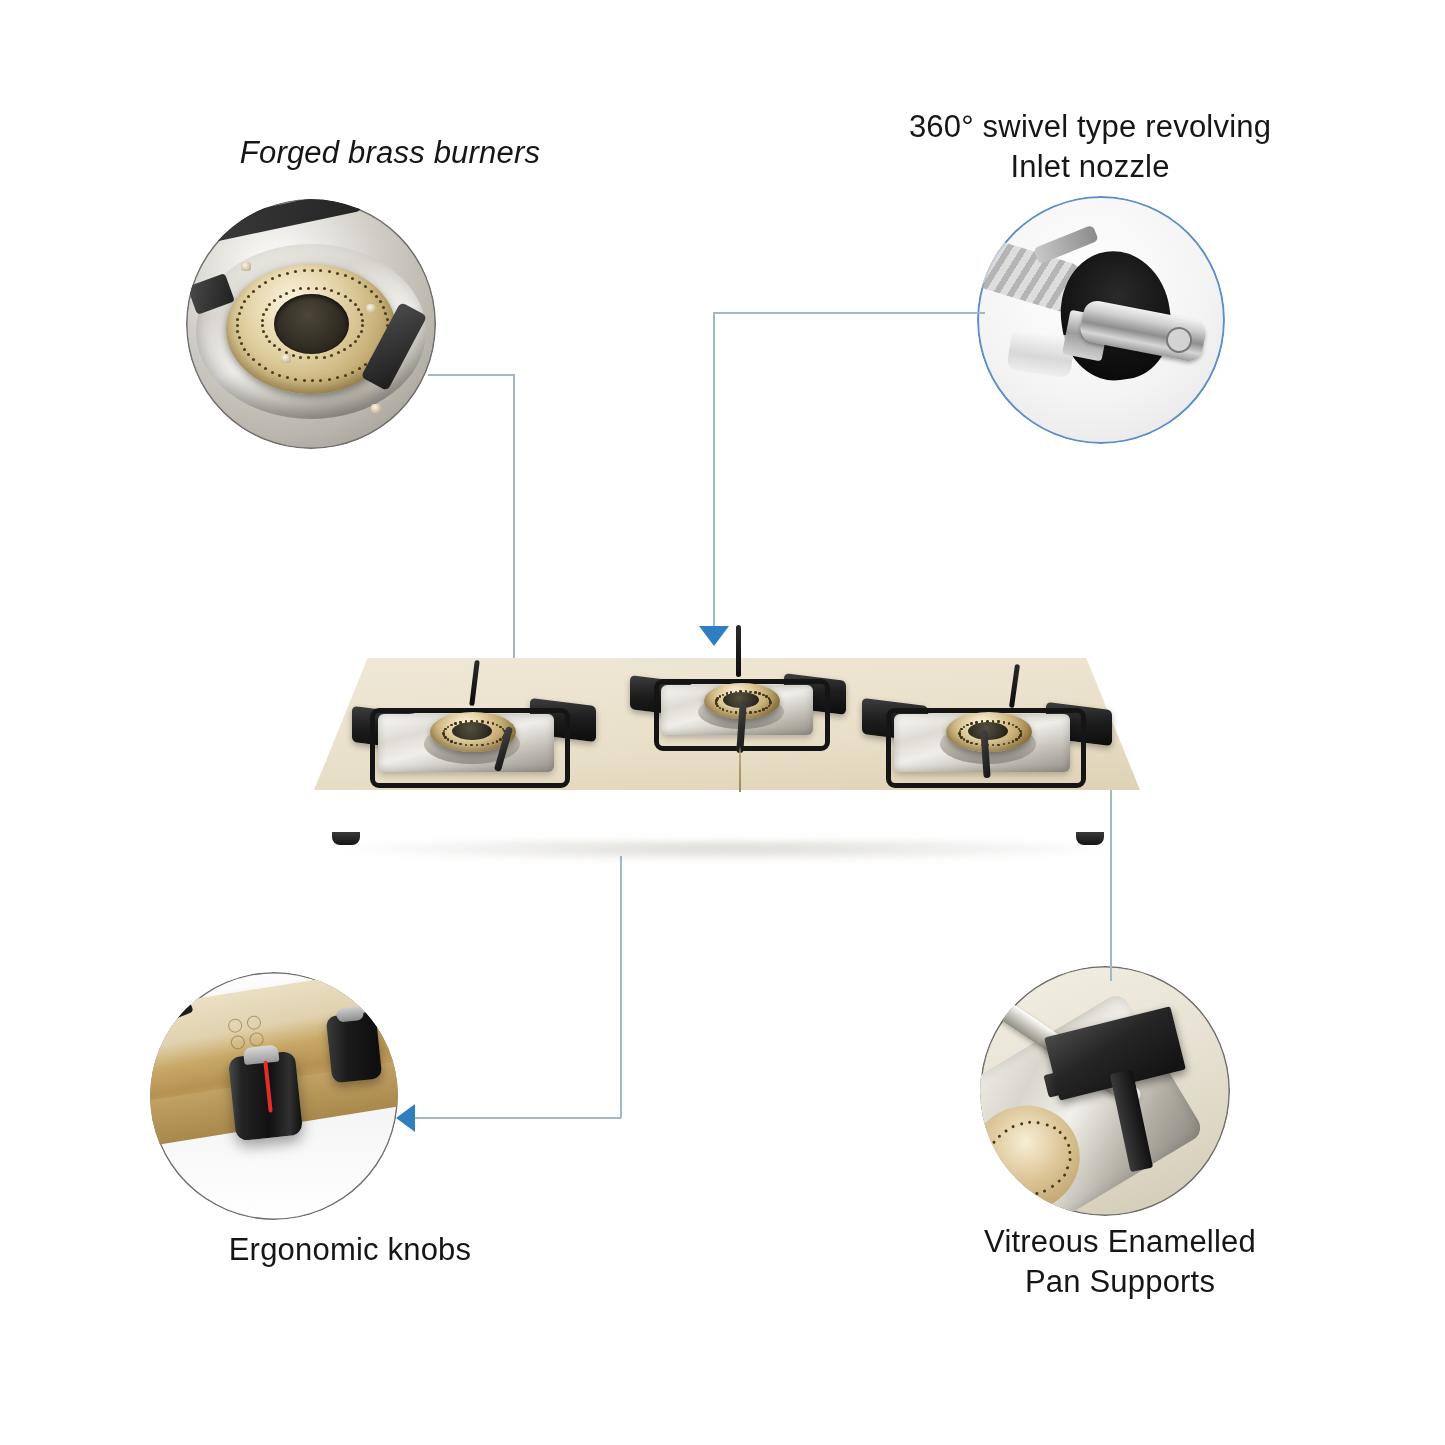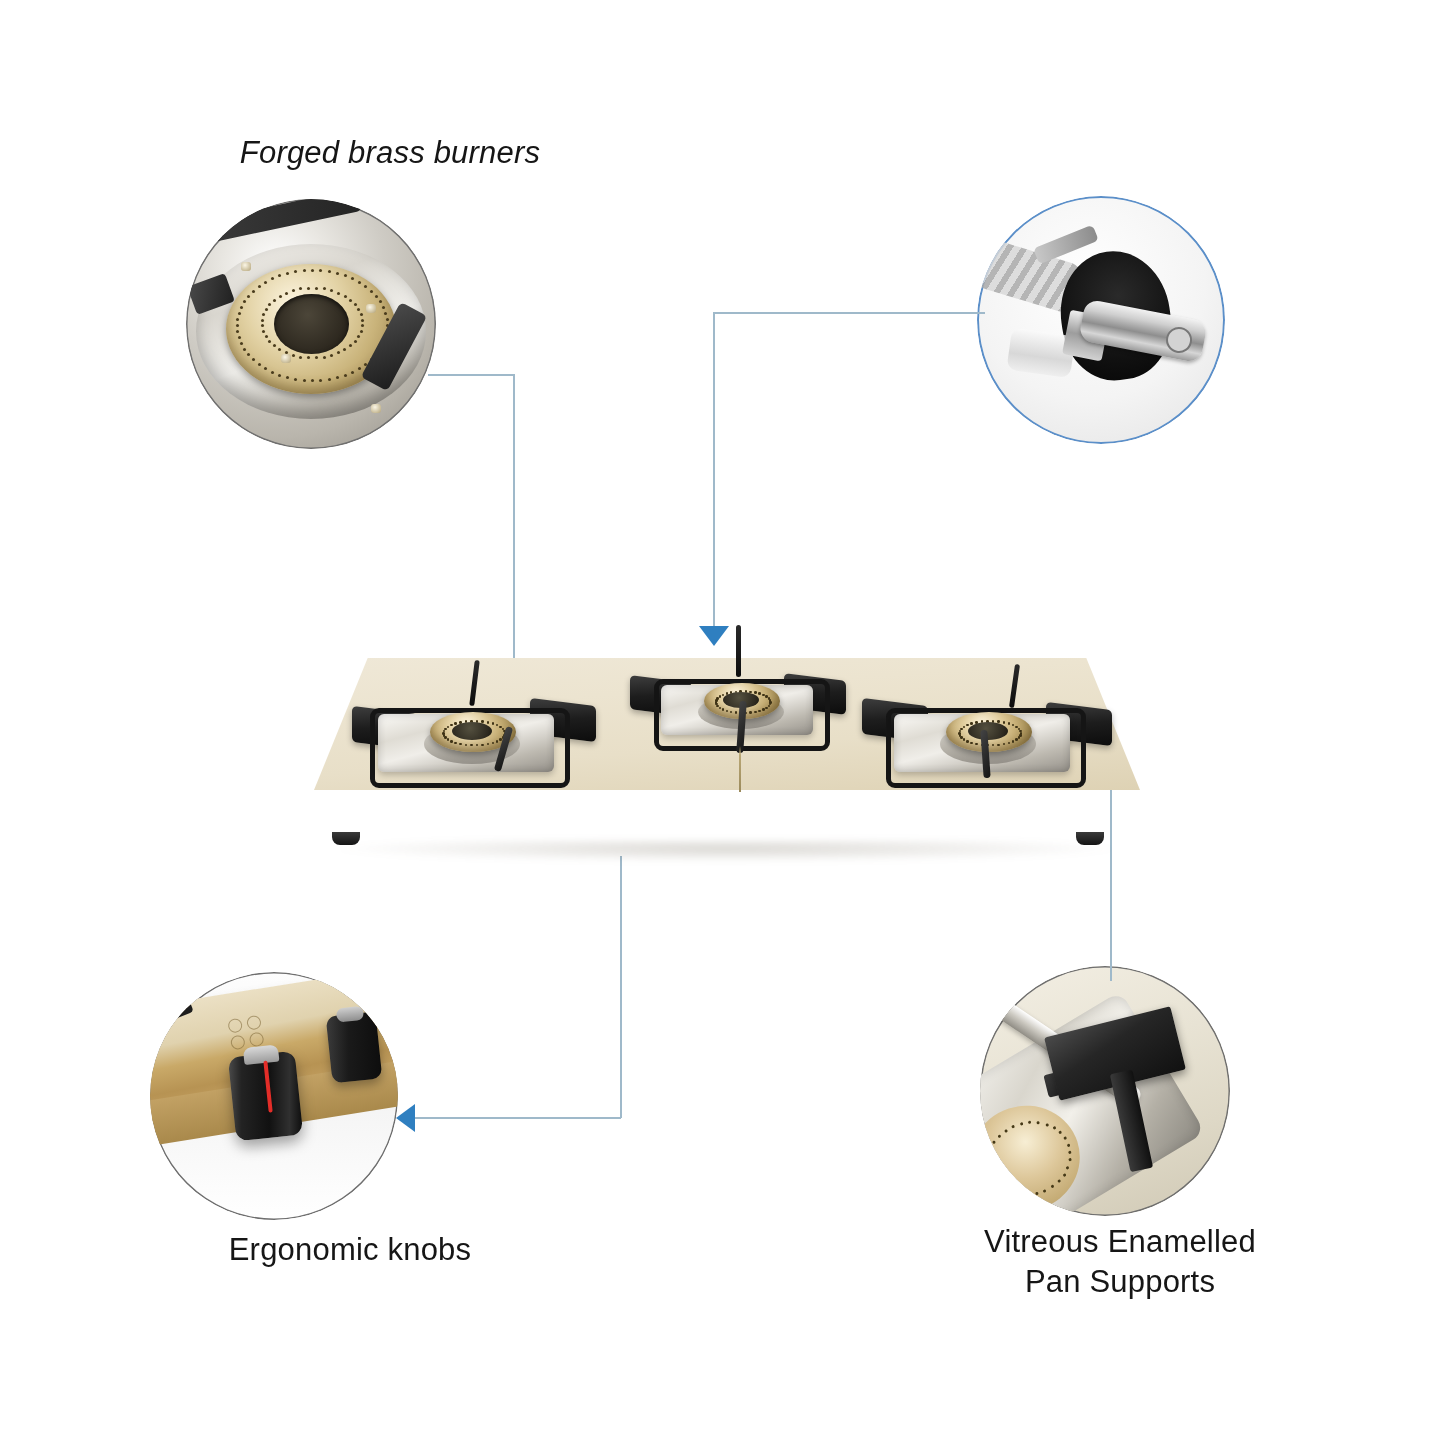--- a/index.html
+++ b/index.html
@@ -320,20 +320,22 @@
     filter:blur(3px);
   }
 </style>
 </head>
 <body>
 
 <div id="stage">
 
   <div class="label" id="label-burners">Forged brass burners</div>
 
+  <div class="label" id="label-nozzle">360° swivel type revolving
+Inlet nozzle</div>
 
   <div class="label" id="label-pansupports">Vitreous Enamelled
 Pan Supports</div>
 
   <div class="label" id="label-knobs">Ergonomic knobs</div>
 
   <div class="callout" id="c-burner">
     <div class="inner ring-grey">
       <div class="burner-photo">
         <div class="bp-plate"></div>

